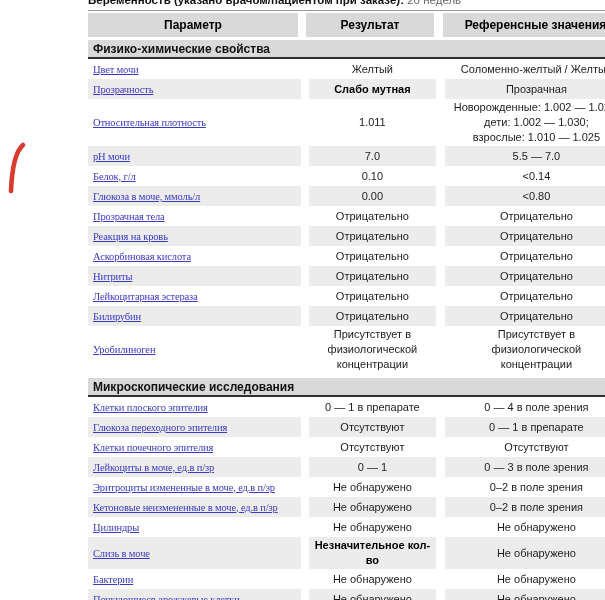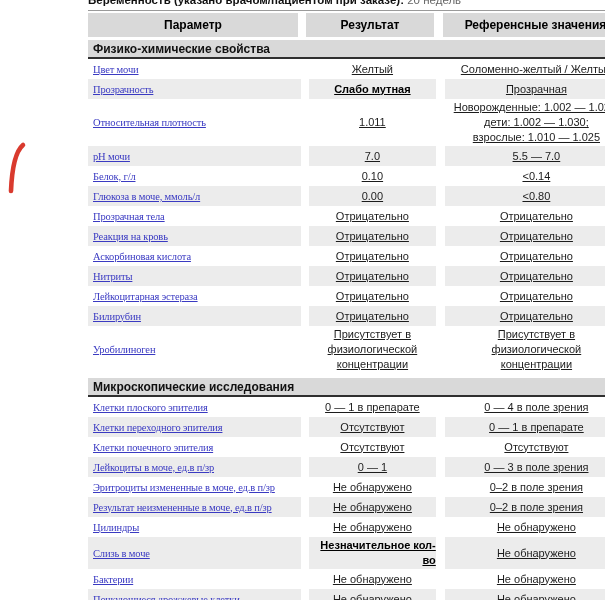--- a/index.html
+++ b/index.html
@@ -30,21 +30,21 @@
 
   .section{background:#d9d9d9;border-bottom:2px solid #2f2f2f;height:17px;
            font-weight:bold;font-size:12px;color:#111;display:flex;align-items:center;
            padding-left:5px;margin-top:2px;}
   .section.mt{margin-top:5px;}
 
   .row{display:flex;align-items:stretch;}
   .cell{min-height:18px;display:flex;flex-direction:column;justify-content:center;
         font-size:11px;color:#1c1c1c;line-height:15px;padding:1px 0;}
   .cell.param{align-items:flex-start;padding-left:5px;}
-  .cell.res,.cell.ref{align-items:center;text-align:right;text-decoration:underline;}
+  .cell.res,.cell.ref{align-items:center;text-align:center;}
   .row.shade .cell{background:#ececec;}
   .row .cell.param{padding-right:0;}
   a.plink{color:#3a3ac2;text-decoration:underline;font-size:10.5px;letter-spacing:-0.15px;
           white-space:nowrap;cursor:pointer;font-family:Liberation Serif, serif;}
   .bold{font-weight:bold;color:#000;}
   .line{display:block;}
 </style>
 </head>
 <body>
 
@@ -175,21 +175,21 @@
         <div class="section mt">Микроскопические исследования</div>
         <div class="row">
           <div class="cell param c-param">
             <a class="plink">Клетки плоского эпителия</a>
           </div>
           <div class="cell res c-res">0 — 1 в препарате</div>
           <div class="cell ref c-ref">0 — 4 в поле зрения</div>
         </div>
         <div class="row shade">
           <div class="cell param c-param">
-            <a class="plink">Клетки переходного эпителия</a>
+            <a class="plink">Глюкоза переходного эпителия</a>
           </div>
           <div class="cell res c-res">Отсутствуют</div>
           <div class="cell ref c-ref">0 — 1 в препарате</div>
         </div>
         <div class="row">
           <div class="cell param c-param">
             <a class="plink">Клетки почечного эпителия</a>
           </div>
           <div class="cell res c-res">Отсутствуют</div>
           <div class="cell ref c-ref">Отсутствуют</div>
@@ -203,21 +203,21 @@
         </div>
         <div class="row">
           <div class="cell param c-param">
             <a class="plink">Эритроциты измененные в моче, ед.в п/зр</a>
           </div>
           <div class="cell res c-res">Не обнаружено</div>
           <div class="cell ref c-ref">0–2 в поле зрения</div>
         </div>
         <div class="row shade">
           <div class="cell param c-param">
-            <a class="plink">Результат неизмененные в моче, ед.в п/зр</a>
+            <a class="plink">Кетоновые неизмененные в моче, ед.в п/зр</a>
           </div>
           <div class="cell res c-res">Не обнаружено</div>
           <div class="cell ref c-ref">0–2 в поле зрения</div>
         </div>
         <div class="row">
           <div class="cell param c-param">
             <a class="plink">Цилиндры</a>
           </div>
           <div class="cell res c-res">Не обнаружено</div>
           <div class="cell ref c-ref">Не обнаружено</div>

